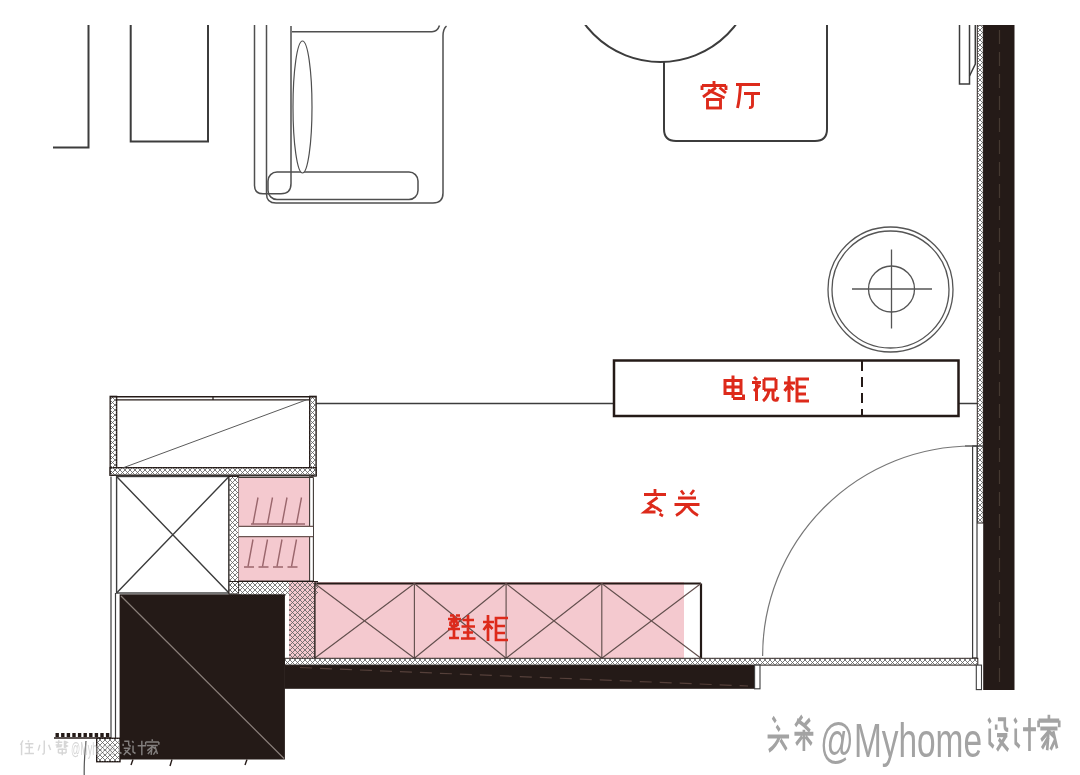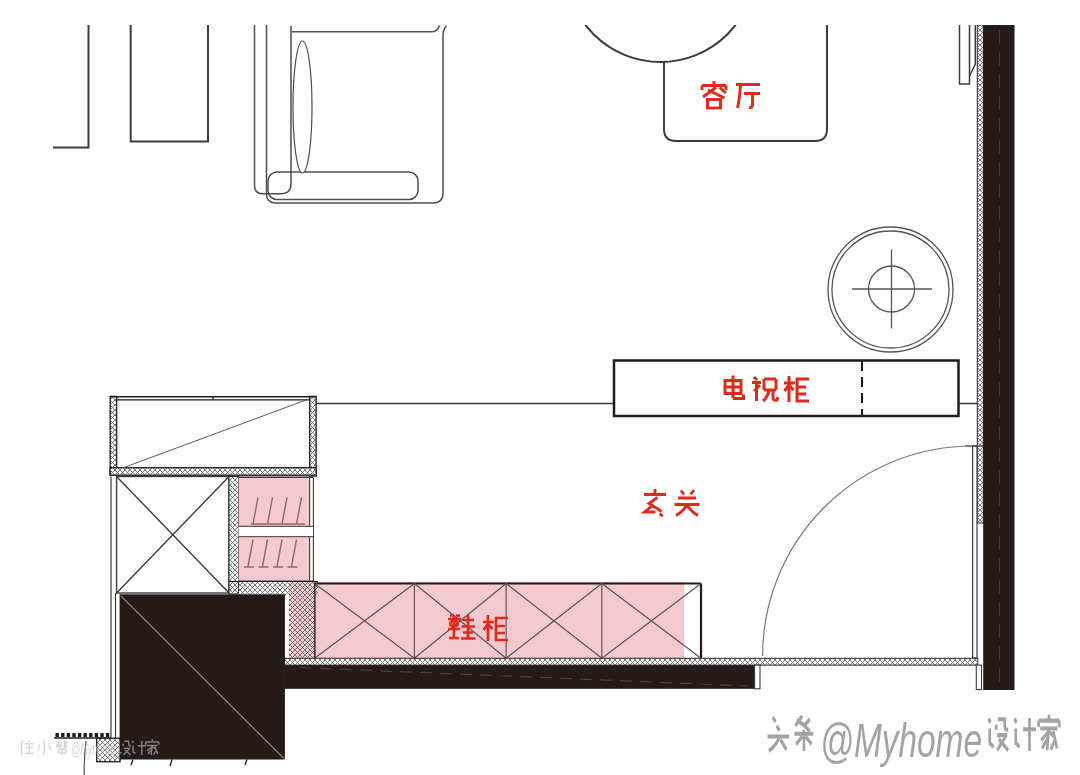--- a/index.html
+++ b/index.html
@@ -1,17 +1,17 @@
 <!DOCTYPE html>
 <html><head>
 <meta charset="utf-8">
 <style>
   html,body{margin:0;padding:0;background:#ffffff;}
   #wrap{width:1080px;height:775px;position:relative;overflow:hidden;background:#fff;
-        font-family:"Liberation Sans", sans-serif;font-style:italic;}
+        font-family:"Liberation Sans", sans-serif;}
   svg{display:block}
 </style>
 </head>
 <body>
 <div id="wrap">
 <svg width="1080" height="775" viewBox="0 0 1080 775">
 <defs>
   <pattern id="lat" width="5" height="5" patternUnits="userSpaceOnUse">
     <path d="M0,0 L5,5 M5,0 L0,5" stroke="#5d5d5d" stroke-width="0.8" fill="none"></path>
   </pattern>

